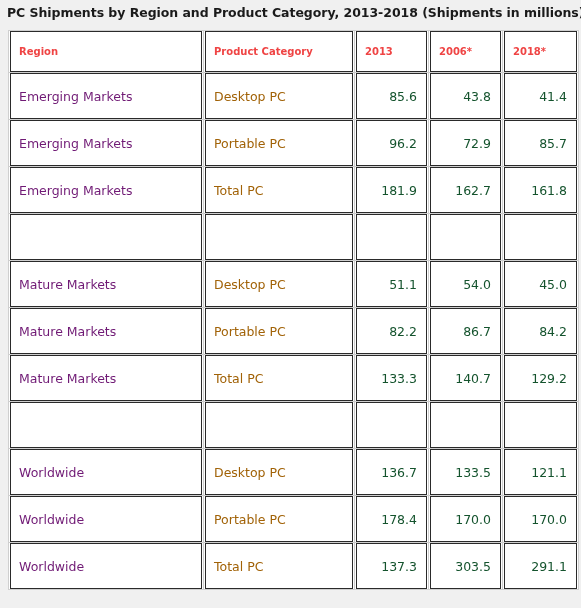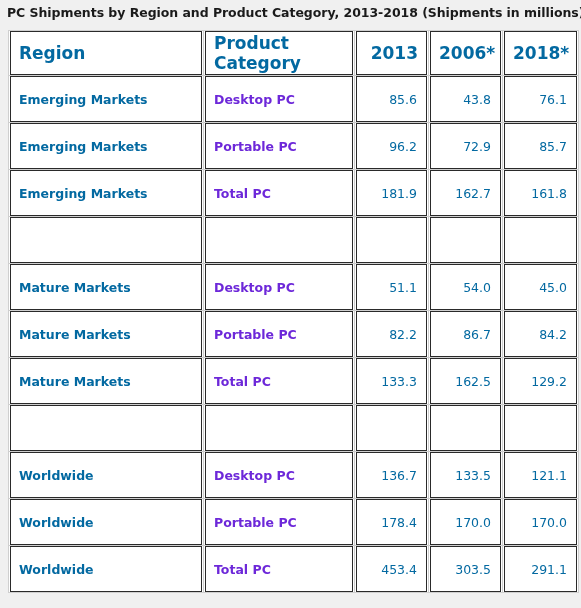--- a/index.html
+++ b/index.html
@@ -65,59 +65,59 @@
     background: #ffffff;
   }
   
   tr.head th {
     height: 41px;
   }
   tr.head .cellbox {
     height: 39px;
   }
   tr.head .celltext {
-    font-size: 17px;
+    font-size: 10px;
     font-weight: bold;
-    color: #0369a1;
+    color: #ef4444;
   }
   
   tr.datarow td,
   tr.spacer td {
     height: 46px;
   }
   tr.datarow .cellbox,
   tr.spacer .cellbox {
     height: 44px;
   }
   .celltext {
     display: block;
     width: 100%;
     font-size: 12.5px;
     color: #333333;
     padding: 0 8px;
     box-sizing: border-box;
   }
   .col-region .celltext {
-    font-weight: bold;
-    color: #0369a1;
+    font-weight: normal;
+    color: #701a75;
     text-align: left;
   }
   .col-category .celltext {
-    font-weight: bold;
-    color: #6d28d9;
+    font-weight: normal;
+    color: #a16207;
     text-align: left;
   }
   .col-num .celltext {
     text-align: right;
     font-weight: normal;
-    color: #0369a1;
+    color: #14532d;
     padding-right: 9px;
   }
   tr.head .col-num .celltext {
-    text-align: right;
+    text-align: left;
     padding-right: 8px;
   }
   .w-region { width: 194px; }
   .w-category { width: 150px; }
   .w-year { width: 73px; }
   .w-year-last { width: 75px; }
 </style>
 </head>
 <body>
 
@@ -173,21 +173,21 @@
                 <span class="celltext">85.6</span>
               </div>
             </td>
             <td class="col-num w-year">
               <div class="cellbox">
                 <span class="celltext">43.8</span>
               </div>
             </td>
             <td class="col-num w-year-last">
               <div class="cellbox">
-                <span class="celltext">76.1</span>
+                <span class="celltext">41.4</span>
               </div>
             </td>
           </tr>
           <tr class="datarow">
             <td class="col-region w-region">
               <div class="cellbox">
                 <span class="celltext">Emerging Markets</span>
               </div>
             </td>
             <td class="col-category w-category">
@@ -330,21 +330,21 @@
                 <span class="celltext">Total PC</span>
               </div>
             </td>
             <td class="col-num w-year">
               <div class="cellbox">
                 <span class="celltext">133.3</span>
               </div>
             </td>
             <td class="col-num w-year">
               <div class="cellbox">
-                <span class="celltext">162.5</span>
+                <span class="celltext">140.7</span>
               </div>
             </td>
             <td class="col-num w-year-last">
               <div class="cellbox">
                 <span class="celltext">129.2</span>
               </div>
             </td>
           </tr>
           <tr class="spacer">
             <td class="col-region w-region">
@@ -433,21 +433,21 @@
                 <span class="celltext">Worldwide</span>
               </div>
             </td>
             <td class="col-category w-category">
               <div class="cellbox">
                 <span class="celltext">Total PC</span>
               </div>
             </td>
             <td class="col-num w-year">
               <div class="cellbox">
-                <span class="celltext">453.4</span>
+                <span class="celltext">137.3</span>
               </div>
             </td>
             <td class="col-num w-year">
               <div class="cellbox">
                 <span class="celltext">303.5</span>
               </div>
             </td>
             <td class="col-num w-year-last">
               <div class="cellbox">
                 <span class="celltext">291.1</span>

